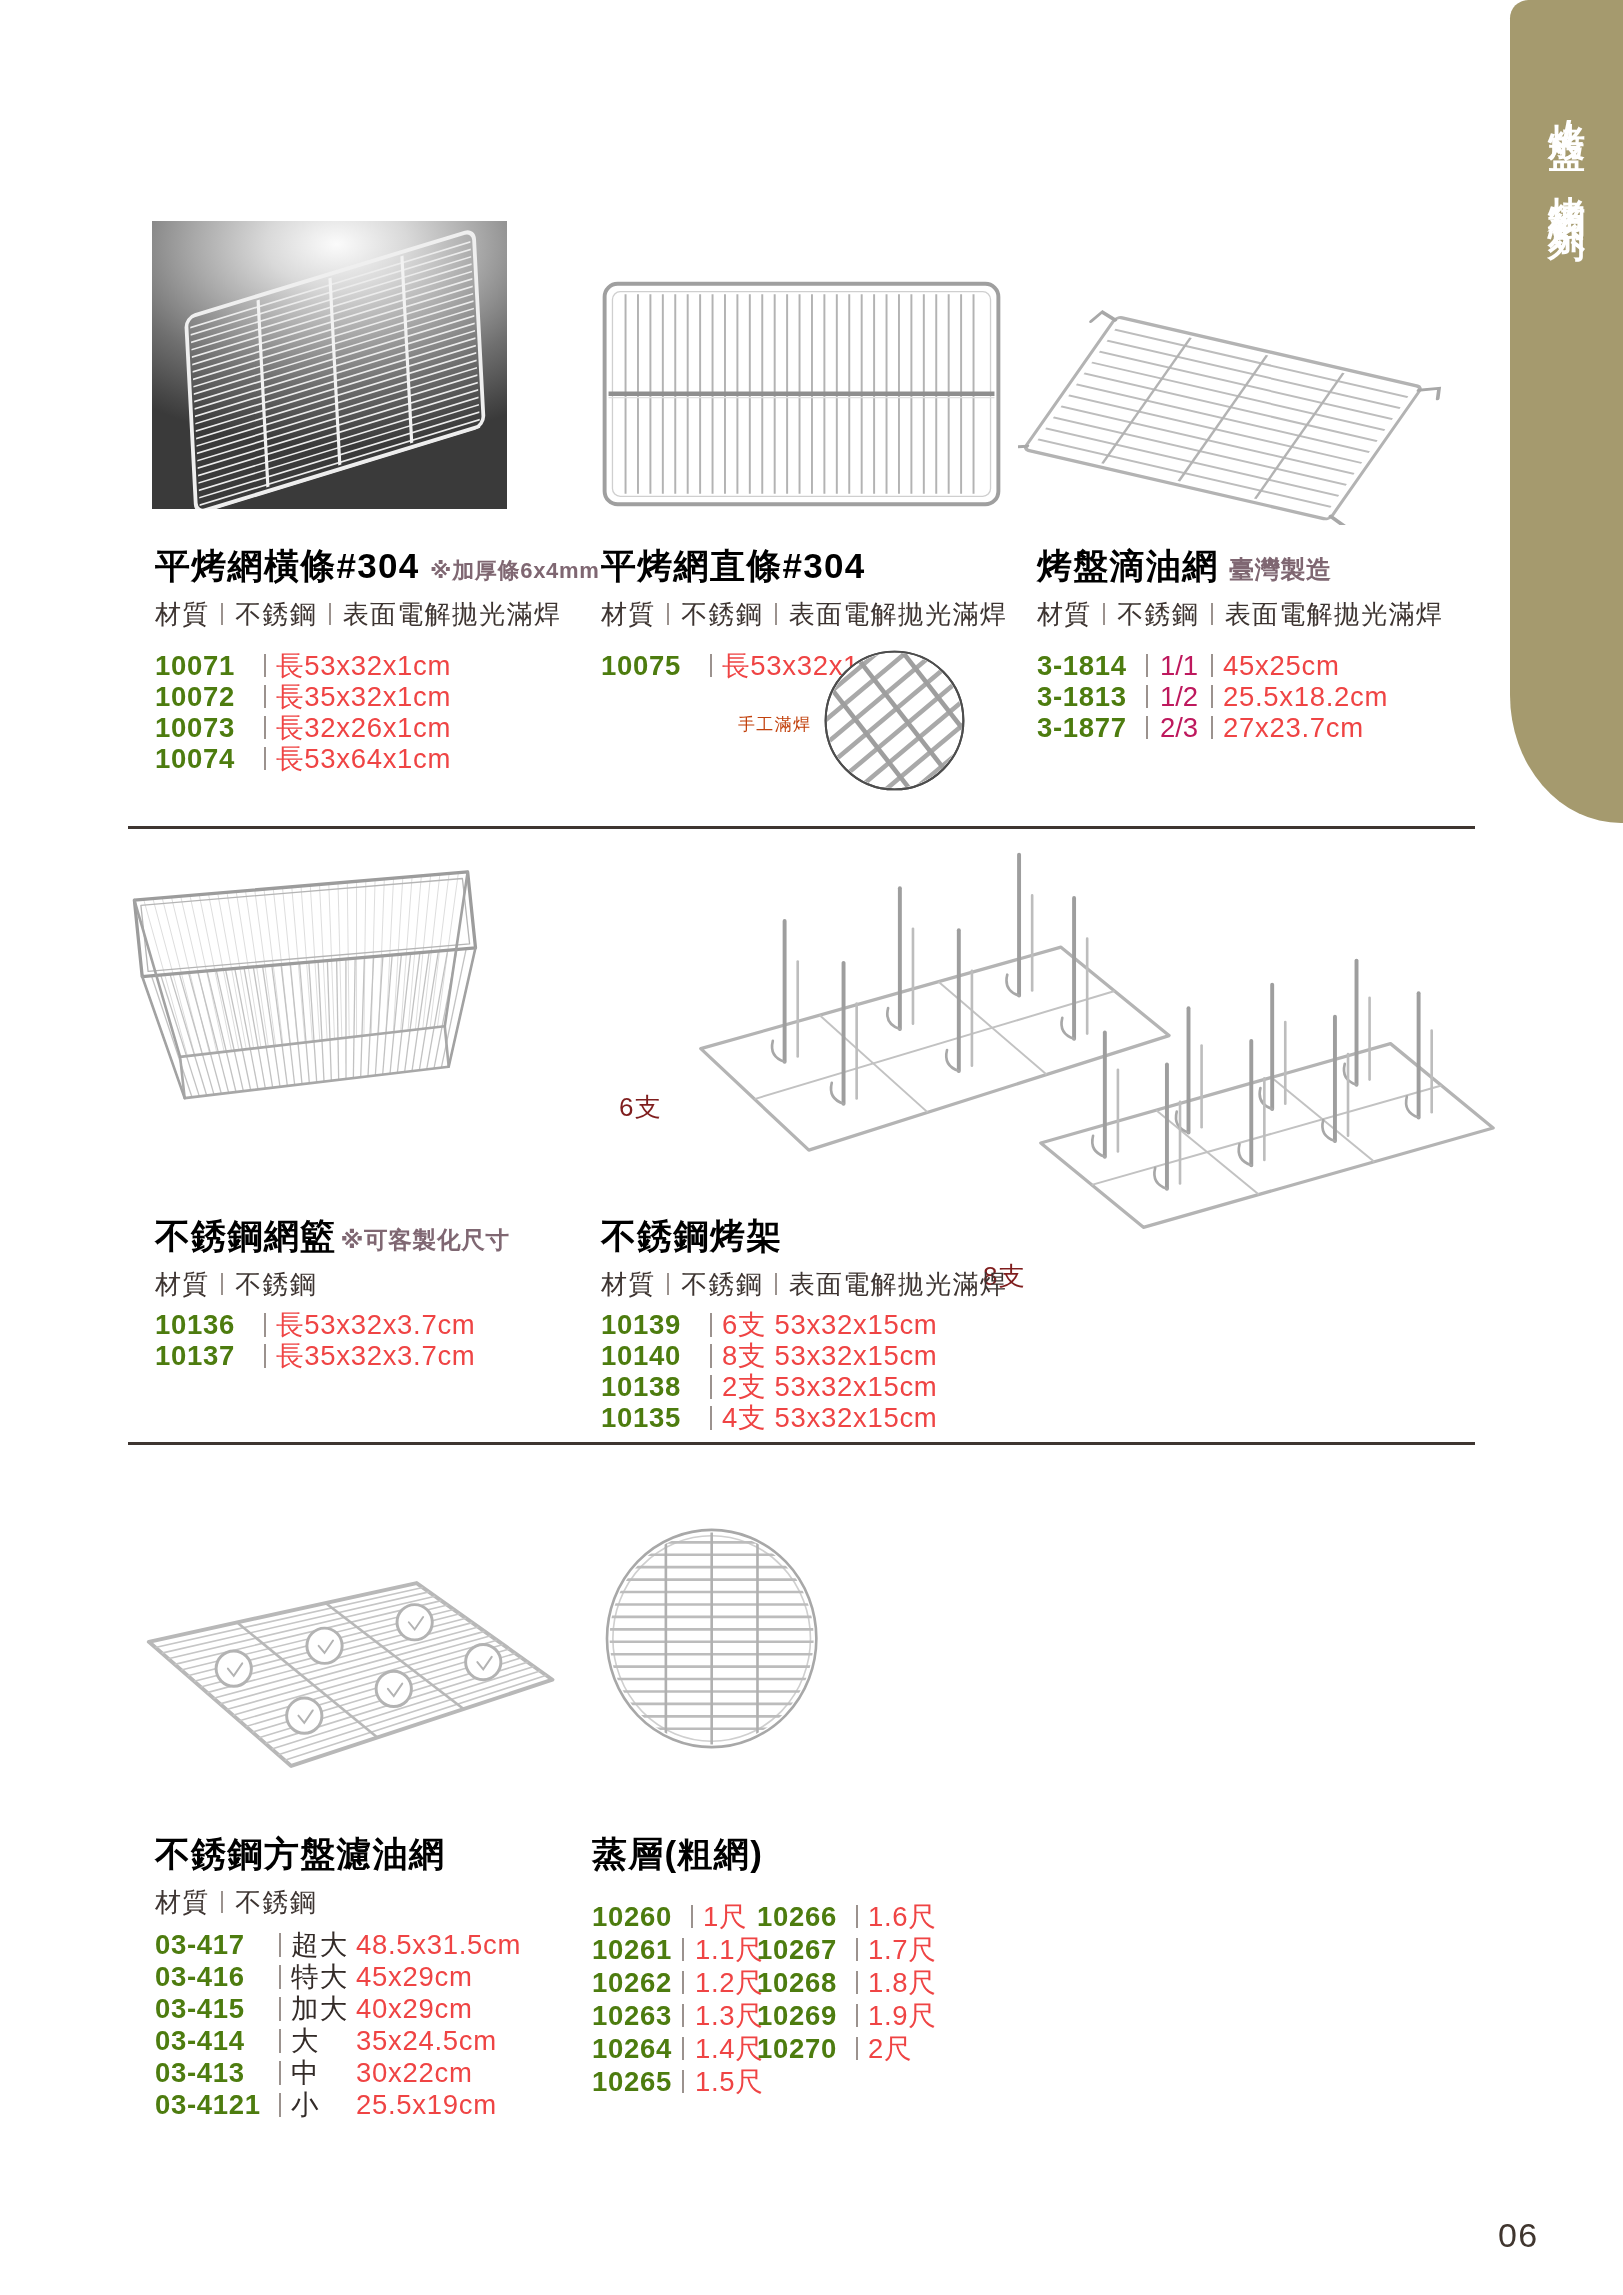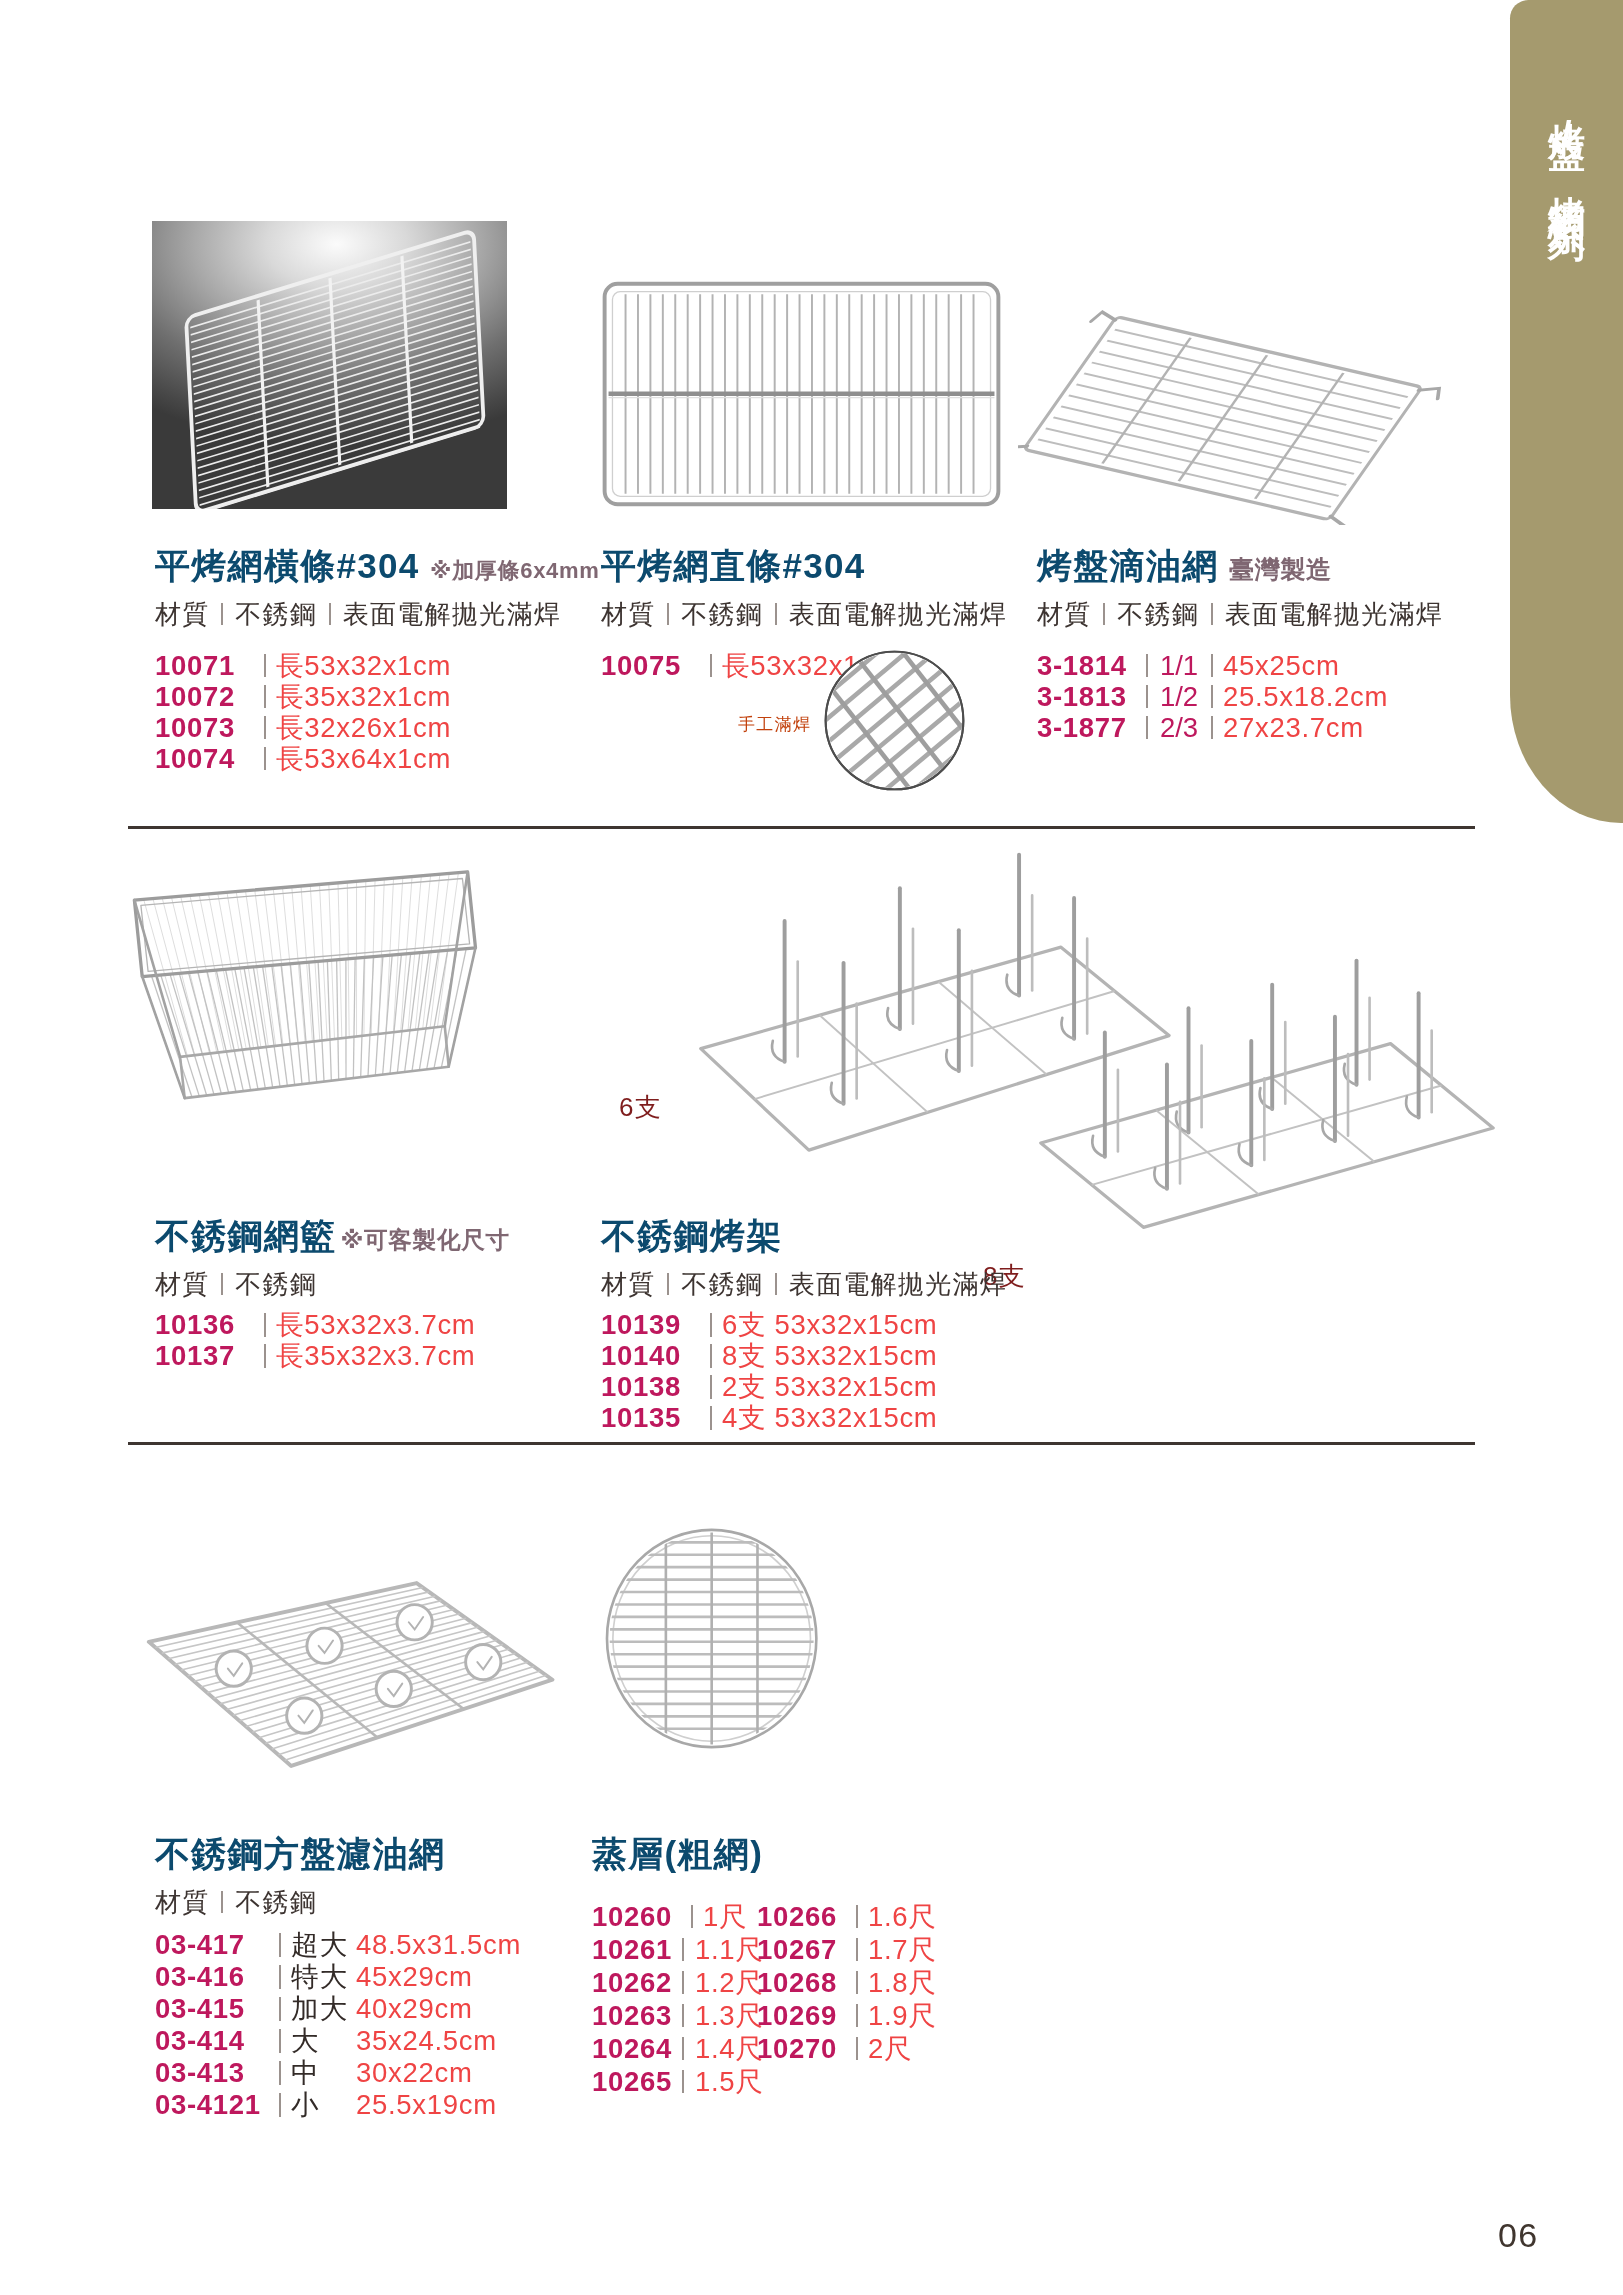--- a/index.html
+++ b/index.html
@@ -10,31 +10,31 @@
   #sidebar{left:1510px;top:0;width:113px;height:823px;background:#a59a6e;
            border-radius:18.3px 0 0 0;border-bottom-left-radius:111px 128px;}
   #sidebar .vtext{position:absolute;left:50%;top:93px;transform:translateX(-50%);
            writing-mode:vertical-rl;text-orientation:upright;color:#ffffff;
            font-size:37px;font-weight:bold;letter-spacing:10.5px;line-height:1;}
   
   .divider{height:2.6px;background:#3e3531;}
   
   .block{position:absolute;}
   .title-line{display:flex;align-items:baseline;height:42px;line-height:42px;white-space:nowrap;}
-  .title{font-size:35px;font-weight:bold;color:#0c4a6e;letter-spacing:1.3px;}
+  .title{font-size:35px;font-weight:bold;color:#000000;letter-spacing:1.3px;}
   .title-note{font-size:22px;font-weight:bold;color:#7f6772;margin-left:10.5px;letter-spacing:0.7px;}
   .mat-line{display:flex;align-items:center;height:33px;margin-top:10.5px;font-size:26px;
             color:#3d3431;letter-spacing:1.3px;white-space:nowrap;}
   .items{margin-top:9.2px;}
   .items.mt30{margin-top:19.6px;}
   .items.mt16{margin-top:10.5px;}
   .row{display:flex;align-items:center;height:31px;font-size:27.5px;white-space:nowrap;}
   .row49{height:32px;}
   .row50{height:33px;}
-  .code{font-weight:bold;color:#be185d;width:98px;letter-spacing:0.7px;}
+  .code{font-weight:bold;color:#4d7c0f;width:98px;letter-spacing:0.7px;}
   .code.w172{width:113px;}
   .code.w134{width:88px;}
   .size{width:42px;text-align:center;color:#be185d;}
   .name{width:65px;color:#332b28;letter-spacing:1.3px;}
   .spec{color:#ef4444;letter-spacing:0.7px;}
   .vsep{width:0;border-left:2px solid #9b928e;height:23.6px;margin:0 10.5px;}
   .mat-line .vsep{height:22px;margin:0 11.8px;}
   .small-label{position:absolute;font-size:26px;color:#7f1d1d;letter-spacing:1.3px;}
   .caption{position:absolute;font-size:17px;color:#c2410c;letter-spacing:1.3px;}
   

